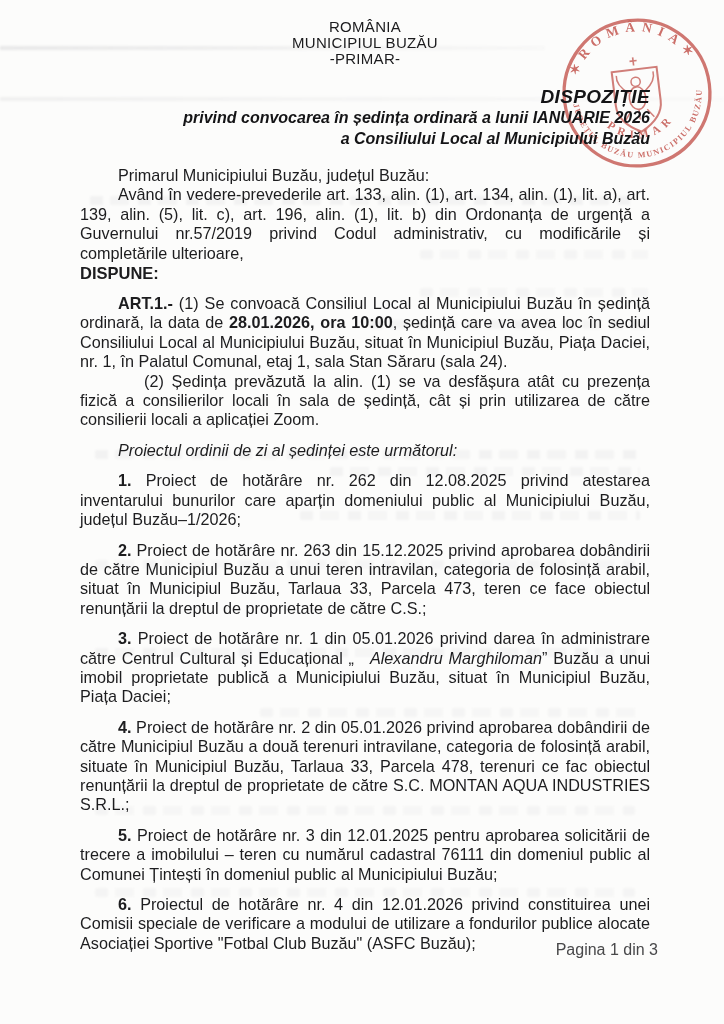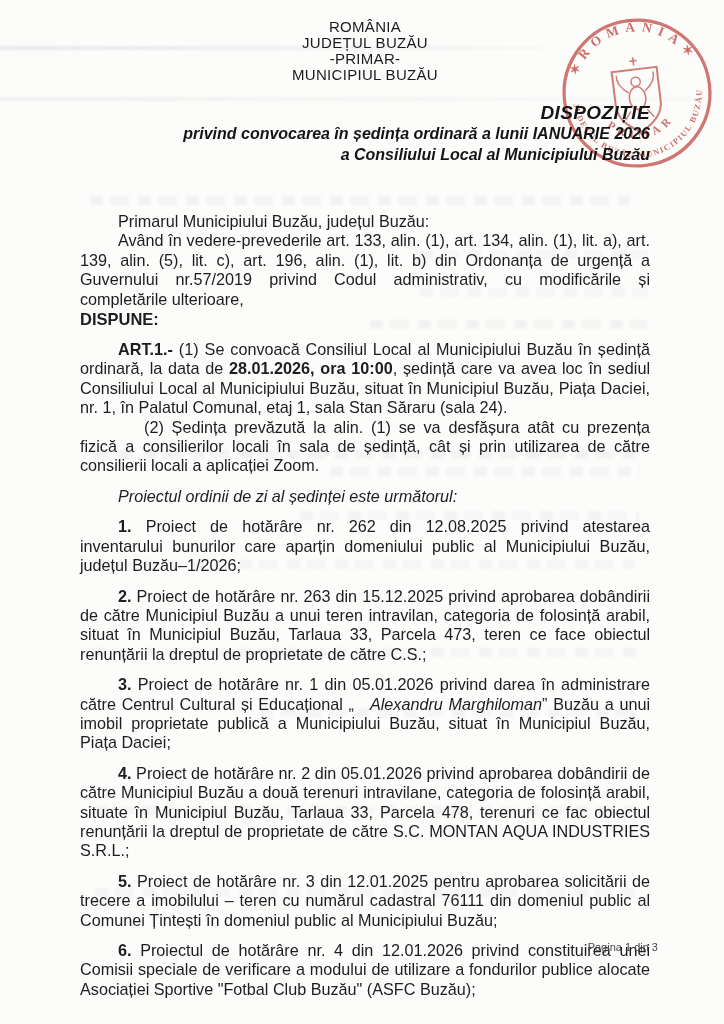--- a/index.html
+++ b/index.html
@@ -8,27 +8,27 @@
     font-family:"Liberation Sans","DejaVu Sans",sans-serif;color:#1d1d1f;
     overflow:hidden;
   }
   .content{position:relative;padding:0 74px 0 80px;}
   .letterhead{padding-top:19px;text-align:center;font-size:15px;line-height:16px;letter-spacing:.3px;color:#1b1b1d;}
   .title-block{margin-top:19px;text-align:right;font-weight:bold;font-style:italic;color:#141416;}
   .title-main{font-size:19px;line-height:22px;letter-spacing:.4px;}
   .title-sub{font-size:16px;line-height:20.5px;}
   .body-par{margin:0;font-size:16.2px;line-height:19.4px;text-align:justify;text-indent:38px;}
   .par-gap{margin-top:11px;}
-  .intro-start{margin-top:47px;}
+  .intro-start{margin-top:17px;}
   .dispune{margin:0;text-align:left;font-weight:bold;font-size:16.5px;line-height:20px;text-indent:0;}
   .indent-lg{text-indent:64px;}
   .agenda-heading{font-weight:normal;font-style:italic;}
   .rt-b{font-weight:bold;}
   .rt-i{font-style:italic;margin-left:16px;}
-  .footer-page{position:absolute;top:941px;right:66px;font-size:11px;color:#48484a;}
+  .footer-page{position:absolute;top:941px;right:66px;font-size:16px;color:#48484a;}
   
   .stamp{position:absolute;left:560px;top:16px;width:154px;height:154px;transform:rotate(-7deg);opacity:.88;}
   .stamp svg{display:block;}
   
   .streak{position:absolute;height:4px;filter:blur(1.2px);
     background:linear-gradient(90deg,rgba(135,135,142,.55),rgba(135,135,142,.12));}
   .bleed{position:absolute;height:9px;filter:blur(1.3px);border-radius:2px;
     background:repeating-linear-gradient(90deg,rgba(95,95,108,.6) 0 13px,rgba(95,95,108,0) 13px 20px,rgba(95,95,108,.45) 20px 39px,rgba(95,95,108,0) 39px 48px);}
 </style>
 </head>
@@ -80,23 +80,22 @@
           <textPath href="#arcPrimar" startOffset="50%" text-anchor="middle">PRIMAR</textPath>
         </text>
       </g>
     </svg>
   </div>
 
   <div class="content">
 
     <div class="letterhead">
       <div>ROMÂNIA</div>
-      <div>JUDEȚUL BUZĂU</div>
+      <div>MUNICIPIUL BUZĂU</div>
       <div>-PRIMAR-</div>
-      <div>MUNICIPIUL BUZĂU</div>
     </div>
 
     <div class="title-block">
       <div class="title-main">DISPOZIȚIE</div>
       <div class="title-sub">privind convocarea în ședința ordinară a lunii IANUARIE 2026</div>
       <div class="title-sub">a Consiliului Local al Municipiului Buzău</div>
     </div>
 
     <p class="body-par intro-start">Primarul Municipiului Buzău, județul Buzău:</p>
     <p class="body-par">Având în vedere-prevederile art. 133, alin. (1), art. 134, alin. (1), lit. a), art. 139, alin. (5), lit. c), art. 196, alin. (1), lit. b) din Ordonanța de urgență a Guvernului nr.57/2019 privind Codul administrativ, cu modificările și completările ulterioare,</p>

